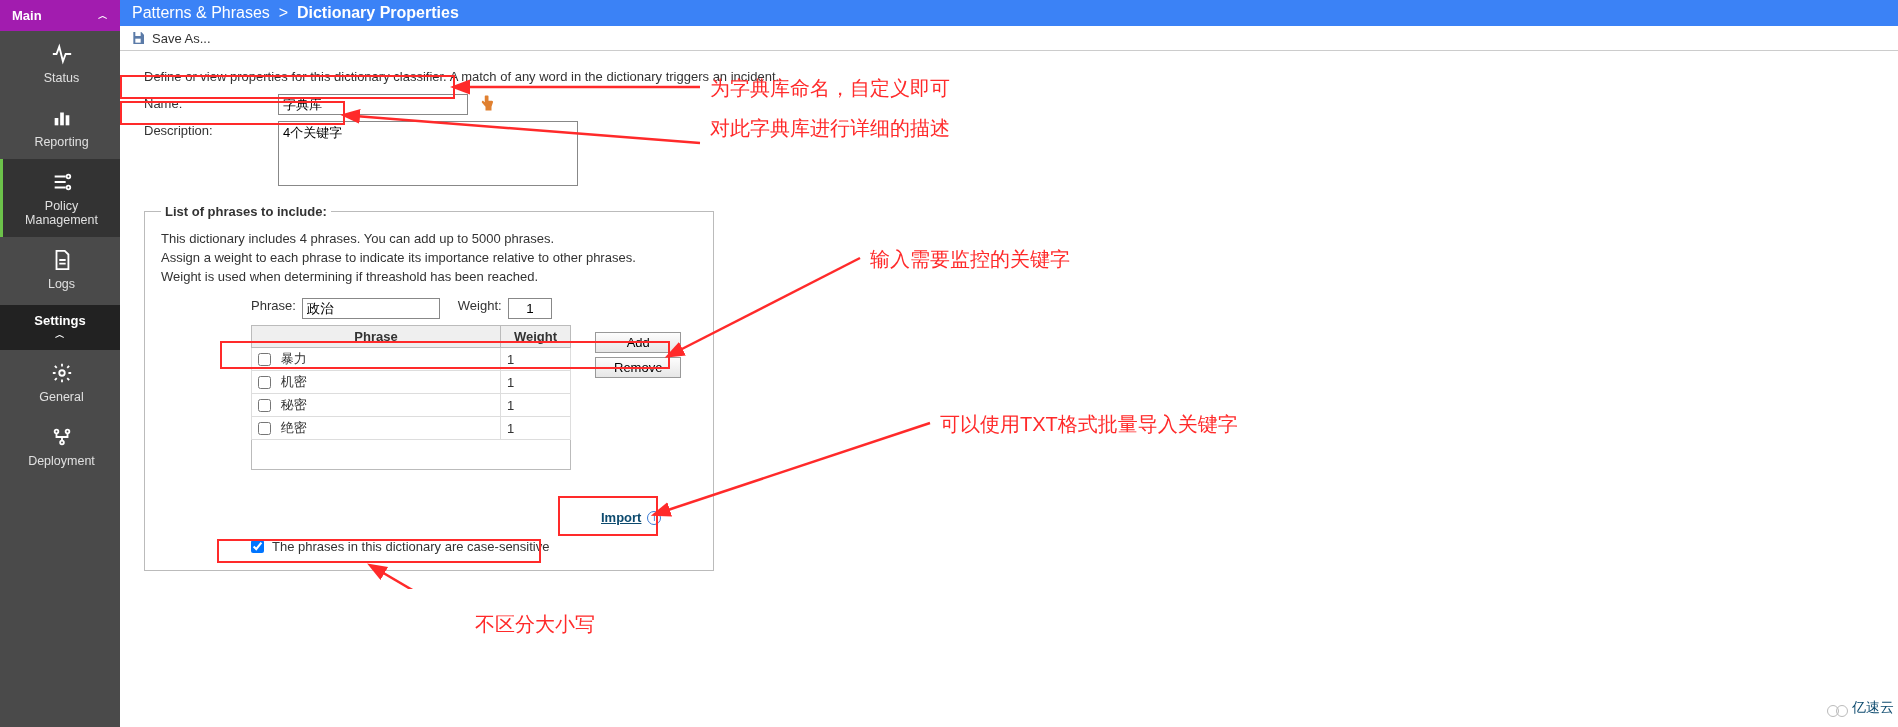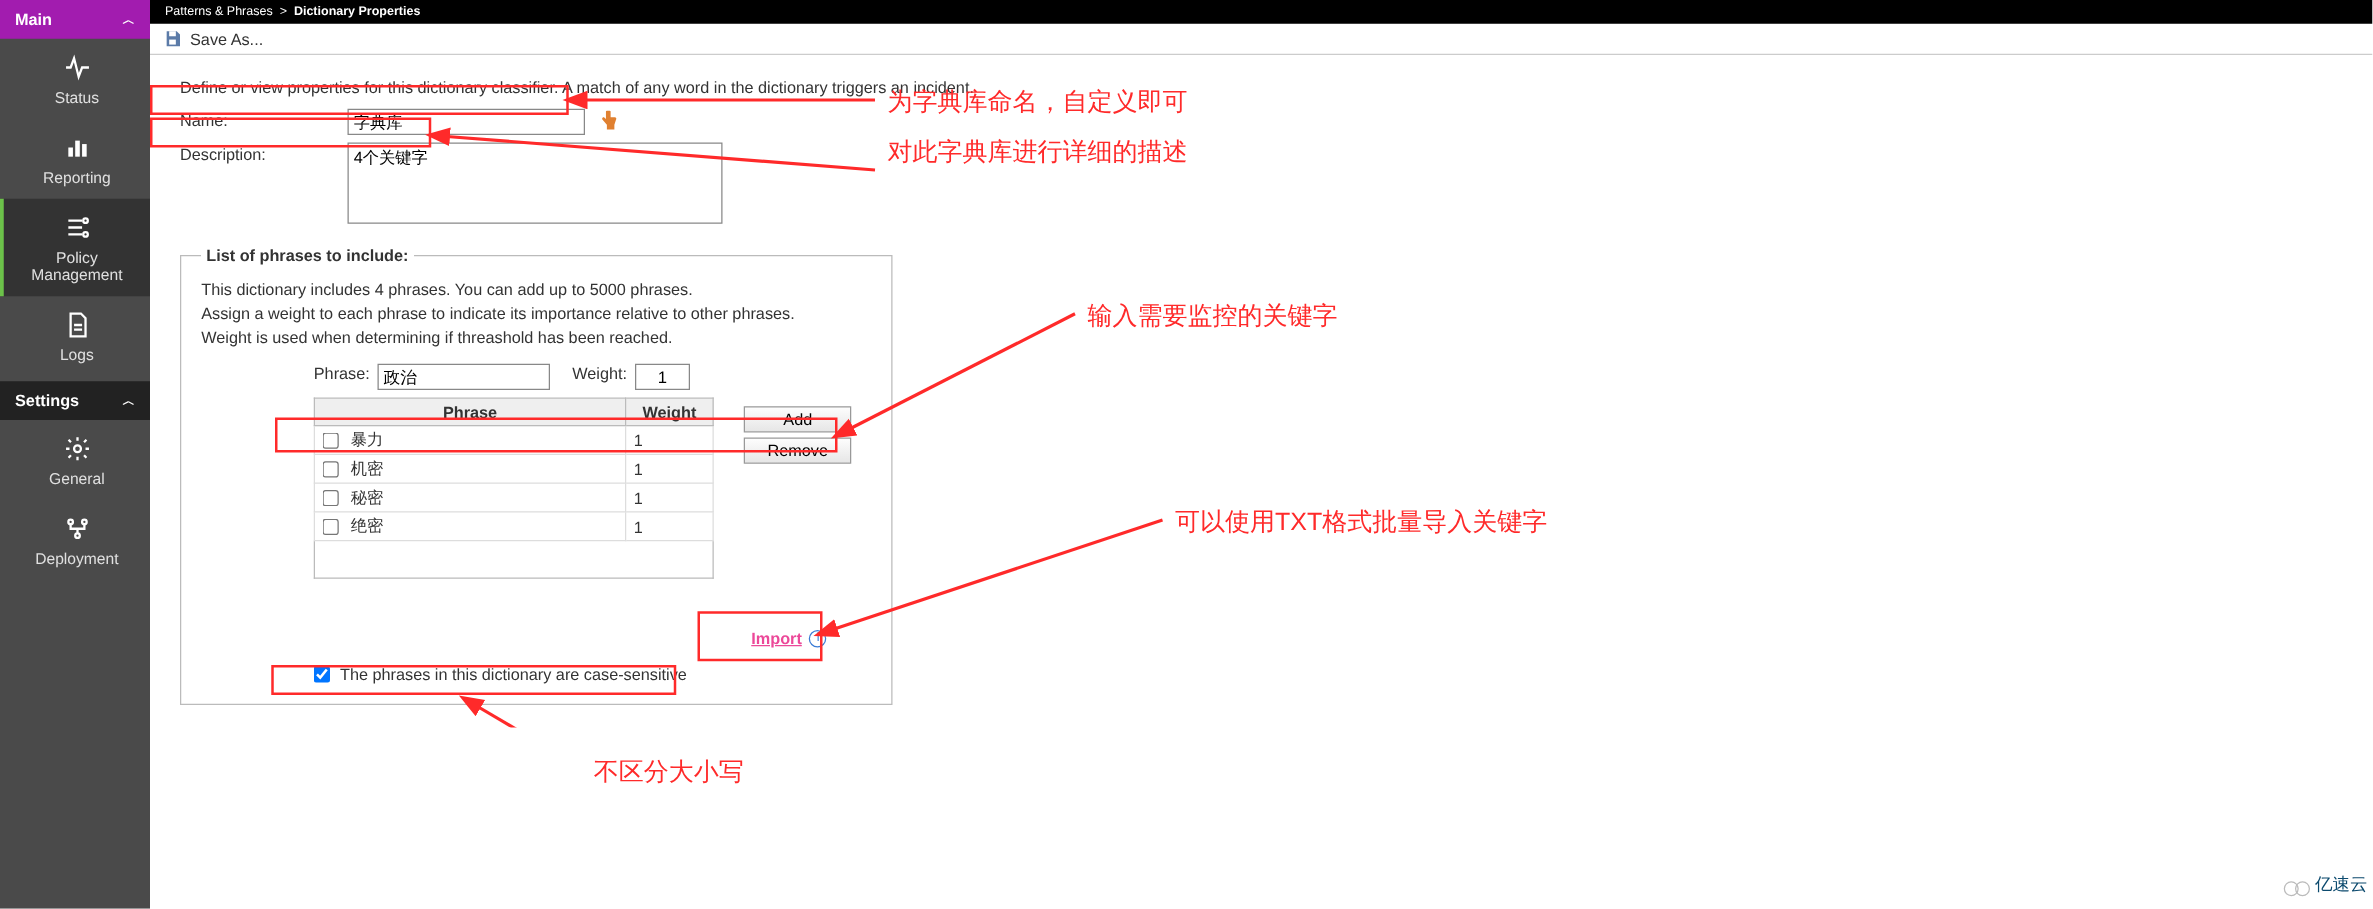--- a/index.html
+++ b/index.html
@@ -44,35 +44,36 @@
     .sidebar-item .icon {
       display: block;
       margin: 0 auto 4px;
       font-size: 20px;
       color: #fff;
       height: 24px;
     }
     .sidebar-header.sub {
       background: #222;
       margin-top: 4px;
+      flex-direction: column;
     }
     .chevron {
       font-size: 10px;
     }
 
     .content {
       position: absolute;
       left: 120px; top: 0; right: 0; bottom: 0;
       background: #fff;
     }
     .breadcrumb {
-      background: #000000;
+      background: #3b82f6;
       color: #fff;
       padding: 4px 12px;
-      font-size: 10px;
+      font-size: 16px;
     }
     .breadcrumb .current { font-weight: bold; }
     .toolbar {
       border-bottom: 1px solid #ccc;
       padding: 4px 10px;
       display: flex;
       align-items: center;
       gap: 6px;
       color: #333;
     }
@@ -171,21 +172,21 @@
       padding: 2px 6px;
     }
     table.phrases-table input[type=checkbox]{ margin-right:6px; vertical-align:middle;}
 
     .import-row {
       margin-left: 440px;
       margin-top: 40px;
       display:flex; align-items:center; gap:6px;
     }
     .import-link {
-      color: #ec4899;
+      color: #0c4a6e;
       text-decoration: underline;
       cursor:pointer;
       font-weight:bold;
     }
     .info-icon {
       width:14px;height:14px;border:1px solid #3a7bd5;border-radius:50%;
       color:#3a7bd5;font-size:10px;display:inline-flex;align-items:center;justify-content:center;
     }
 
     .case-row {

